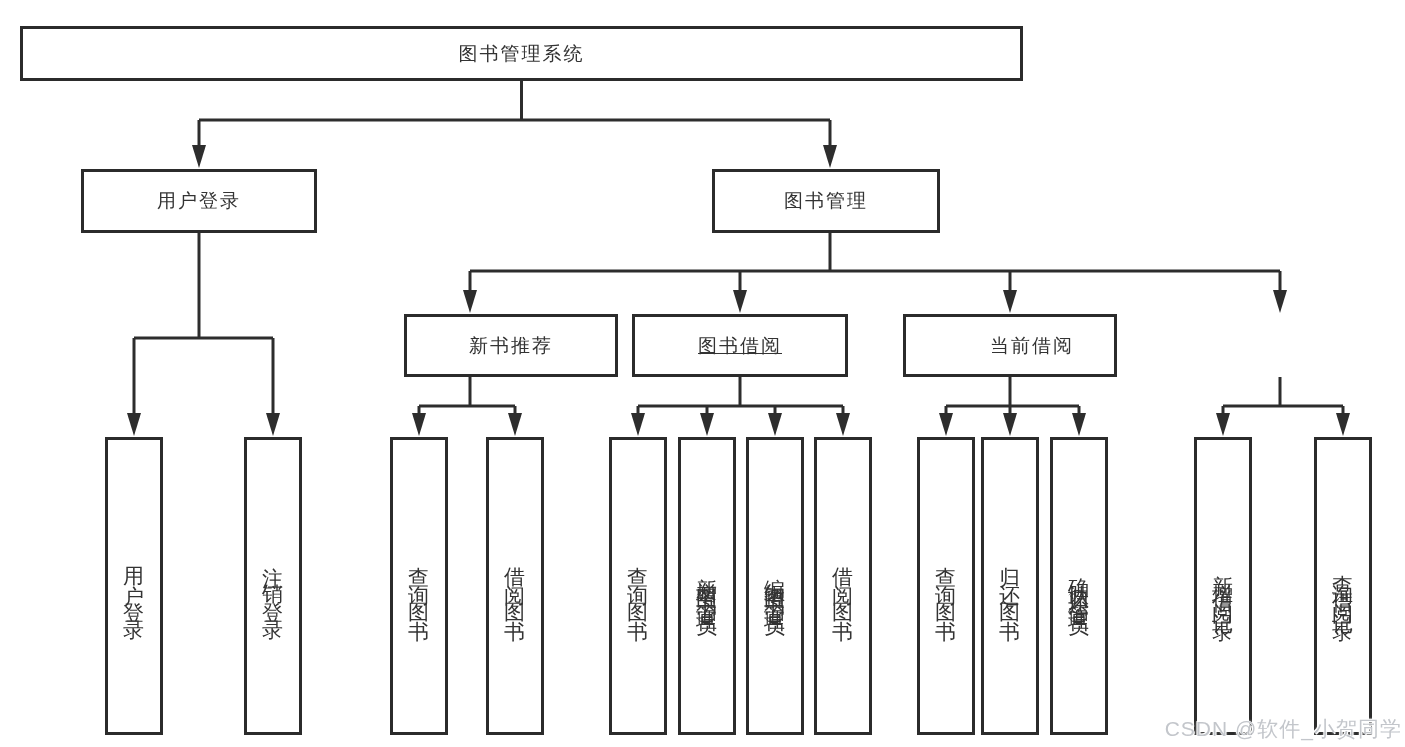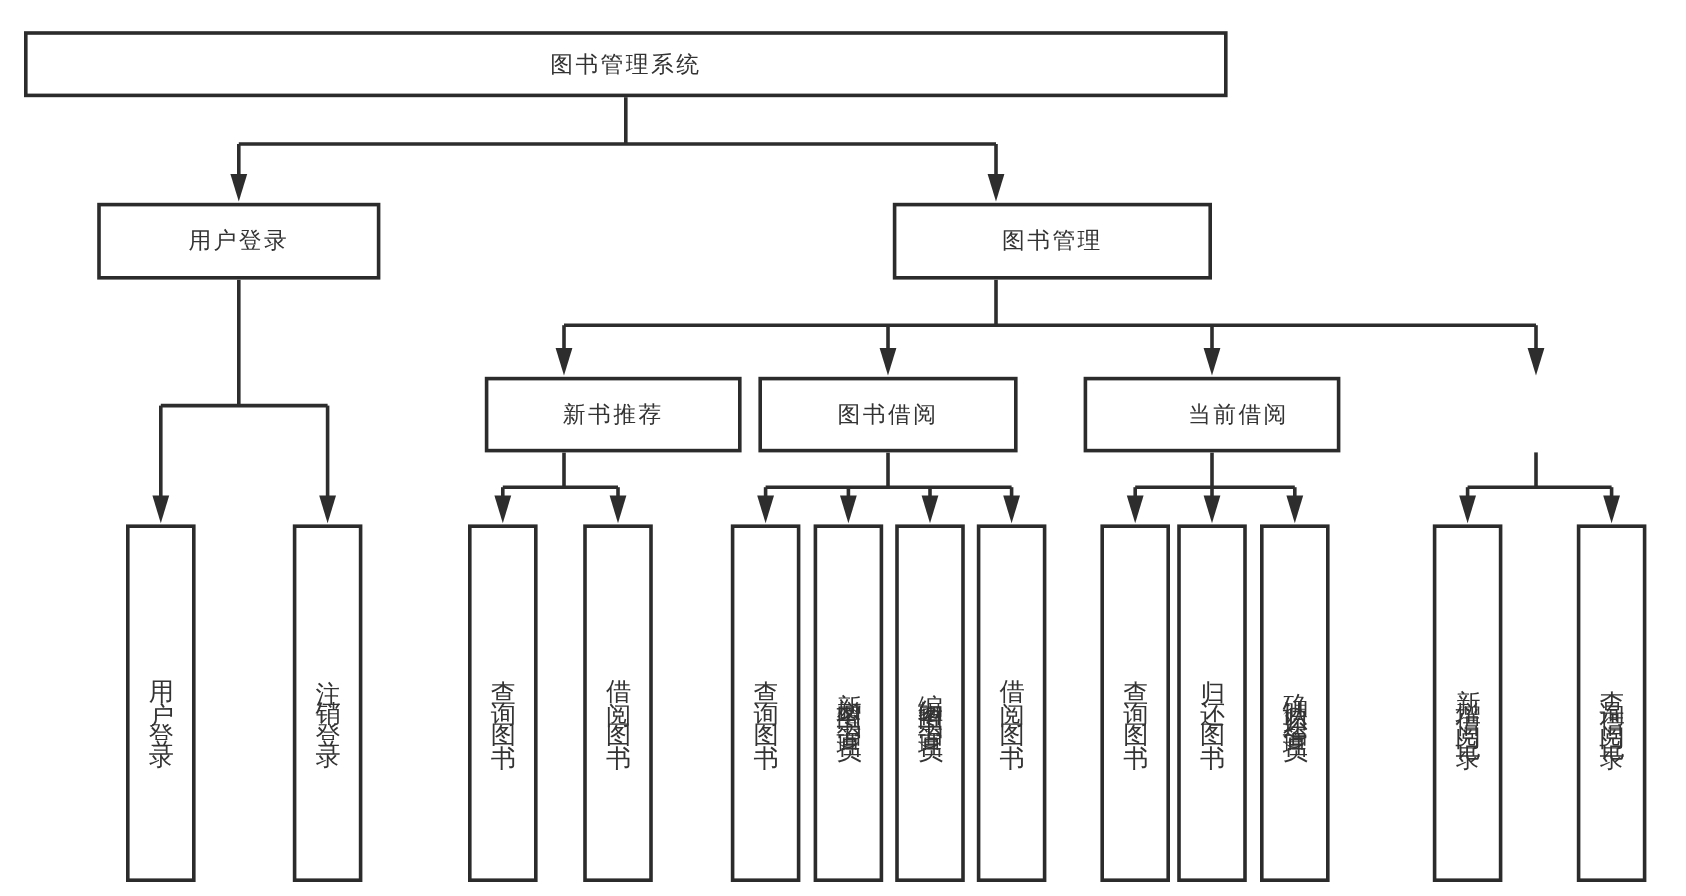--- a/index.html
+++ b/index.html
@@ -131,37 +131,38 @@
       <line x1="1223" y1="406" x2="1223" y2="416"></line>
       <polygon points="1216,413 1230,413 1223,436"></polygon>
       <line x1="1343" y1="406" x2="1343" y2="416"></line>
       <polygon points="1336,413 1350,413 1343,436"></polygon>
     </g>
   </svg>
 
   <div class="box h" style="left:20px; top:14px; width:1003px; height:55px;margin-top:12px;">图书管理系统</div>
 
   <div class="box h" style="left:81px; top:169px; width:236px; height:64px;">用户登录</div>
-  <div class="box h" style="left:744px; top:169px; width:266px; height:64px;text-align:center;">图书管理</div>
+  <div class="box h" style="left:712px; top:169px; width:228px; height:64px;text-align:center;">图书管理</div>
 
   <div class="box h" style="left:363px; top:314px; width:214px; height:63px;margin-left:41px;">新书推荐</div>
-  <div class="box h" style="left:632px; top:314px; width:216px; height:63px;">图书借阅</div>
+  <div class="box h" style="left:632px; top:314px; width:216px; height:63px;text-decoration:underline;">图书借阅</div>
   <div class="box h" style="left:903px; top:314px; width:214px; height:63px;padding-left:44px;">当前借阅</div>
 
   <div class="box v v4" style="left:105px; top:437px; width:58px; height:298px;">用户登录</div>
   <div class="box v v4" style="left:244px; top:437px; width:58px; height:298px;">注销登录</div>
 
   <div class="box v v4" style="left:390px; top:437px; width:58px; height:298px;">查询图书</div>
   <div class="box v v4" style="left:486px; top:437px; width:58px; height:298px;">借阅图书</div>
 
   <div class="box v v4" style="left:609px; top:437px; width:58px; height:298px;">查询图书</div>
   <div class="box v v9" style="left:678px; top:437px; width:58px; height:298px;">新增图书（管理员）</div>
   <div class="box v v9" style="left:746px; top:437px; width:58px; height:298px;">编辑图书（管理员）</div>
   <div class="box v v4" style="left:814px; top:437px; width:58px; height:298px;">借阅图书</div>
 
   <div class="box v v4" style="left:917px; top:437px; width:58px; height:298px;">查询图书</div>
   <div class="box v v4" style="left:981px; top:437px; width:58px; height:298px;">归还图书</div>
   <div class="box v v9" style="left:1050px; top:437px; width:58px; height:298px;">确认归还（管理员）</div>
 
   <div class="box v v6" style="left:1194px; top:437px; width:58px; height:298px;">新增借阅记录</div>
   <div class="box v v6" style="left:1314px; top:437px; width:58px; height:298px;">查询借阅记录</div>
 
+  <div class="watermark">CSDN @软件_小贺同学</div>
 </div>
 
 </body></html>

